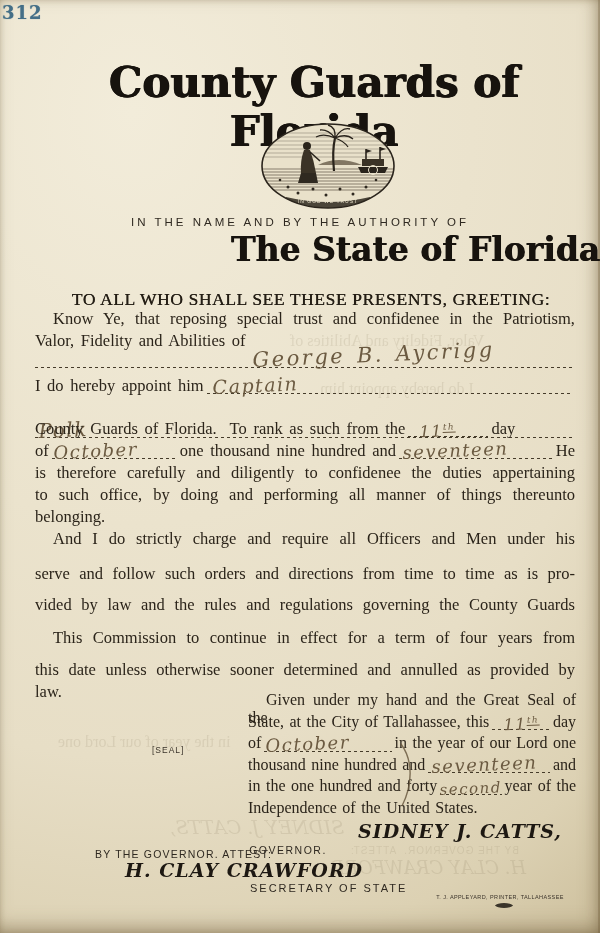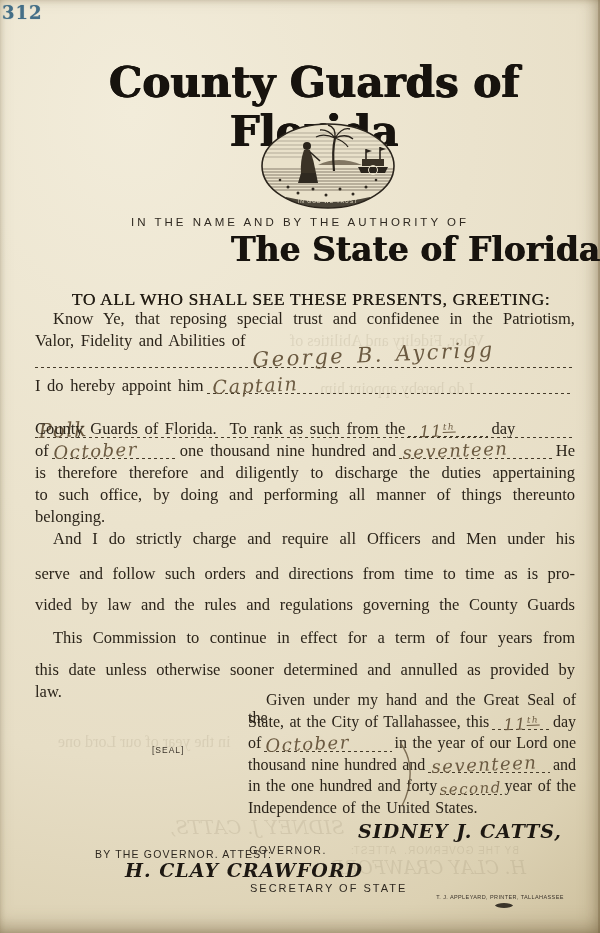--- a/index.html
+++ b/index.html
@@ -203,21 +203,21 @@
     <span class="t">of</span>
     <span class="blank" style="max-width:125px">
       <span class="hw hw-month">October</span>
     </span>
     <span class="t">one thousand nine hundred and</span>
     <span class="blank">
       <span class="hw hw-year">seventeen</span>
     </span>
     <span class="t">He</span>
   </div>
-  <div class="abs just bodytext" style="top:463px">is therefore therefore and diligently to discharge the duties appertaining</div>
+  <div class="abs just bodytext" style="top:463px">is therefore carefully and diligently to confidenee the duties appertaining</div>
   <div class="abs just bodytext" style="top:485px">to such office, by doing and performing all manner of things thereunto</div>
   <div class="abs plain bodytext" style="top:507px">belonging.</div>
 
   <div class="abs just bodytext indent" style="top:529px">And I do strictly charge and require all Officers and Men under his</div>
   <div class="abs just bodytext" style="top:564px">serve and follow such orders and directions from time to time as is pro-</div>
   <div class="abs just bodytext" style="top:595px">vided by law and the rules and regulations governing the County Guards</div>
 
   <div class="abs just bodytext indent" style="top:628px">This Commission to continue in effect for a term of four years from</div>
   <div class="abs just bodytext" style="top:660px">this date unless otherwise sooner determined and annulled as provided by</div>
   <div class="abs plain bodytext" style="top:682px">law.</div>

